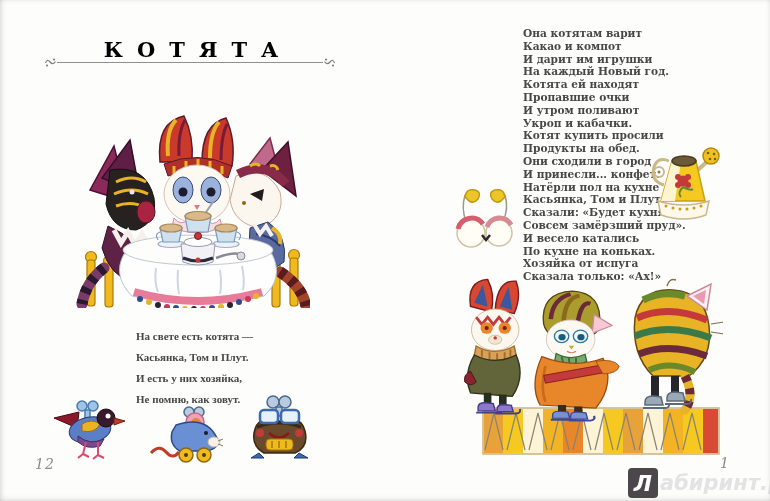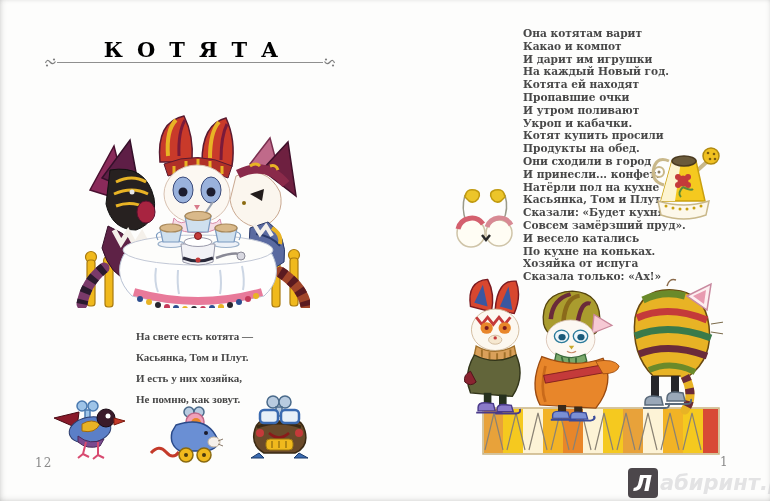--- a/index.html
+++ b/index.html
@@ -30,22 +30,23 @@
   }
   .poem-left{
     position:absolute;left:136px;top:326px;
     font-size:11px;line-height:21px;font-family:Liberation Serif, serif;
   }
   .poem-right{
     position:absolute;left:517px;top:27px;
     font-size:10.6px;line-height:12.8px;margin-left:6px;
   }
   .pagenum{
-    position:absolute;font-size:12px;color:#8a8a8a;letter-spacing:1px;
+    position:absolute;font-size:14px;color:#8a8a8a;letter-spacing:1px;
     font-family:"DejaVu Serif", serif;
+    font-style:italic;
   }
   .pagenum.left{left:35px;top:456px;}
   .pagenum.right{left:720px;top:455px;}
   .illus{position:absolute;}
   .wm{
     position:absolute;left:628px;top:468px;display:flex;align-items:center;
     width:142px;overflow:hidden;
   }
   .wm-box{
     width:30px;height:30px;background:#4c474b;border-radius:4px;flex:0 0 auto;

